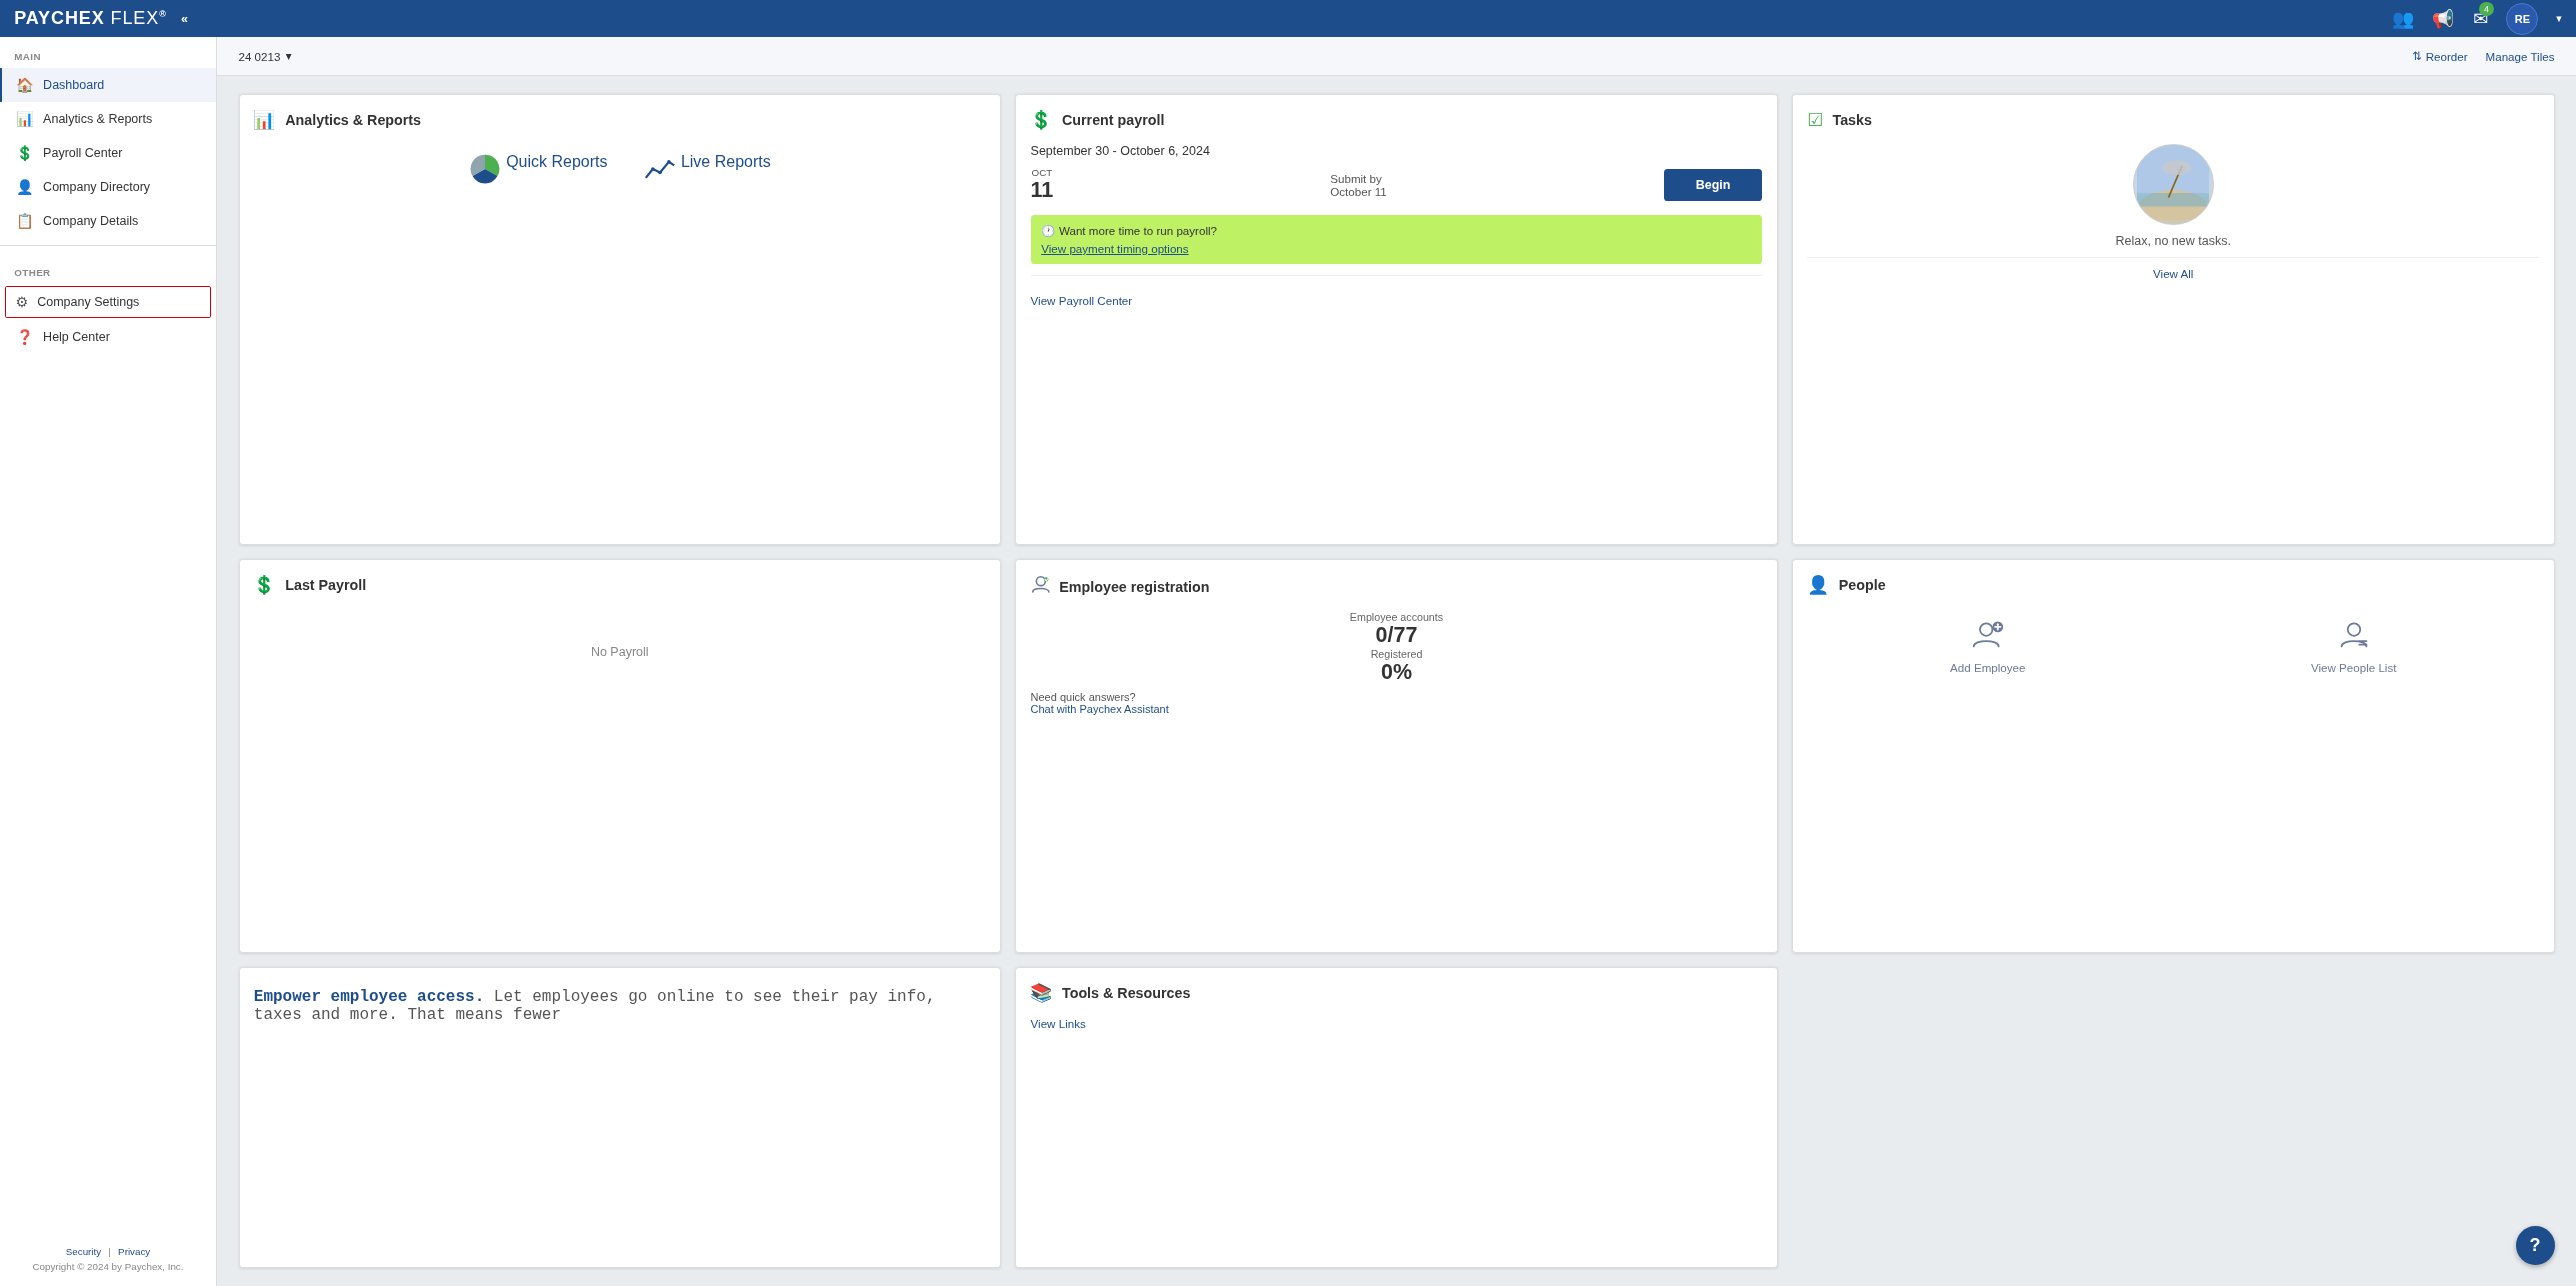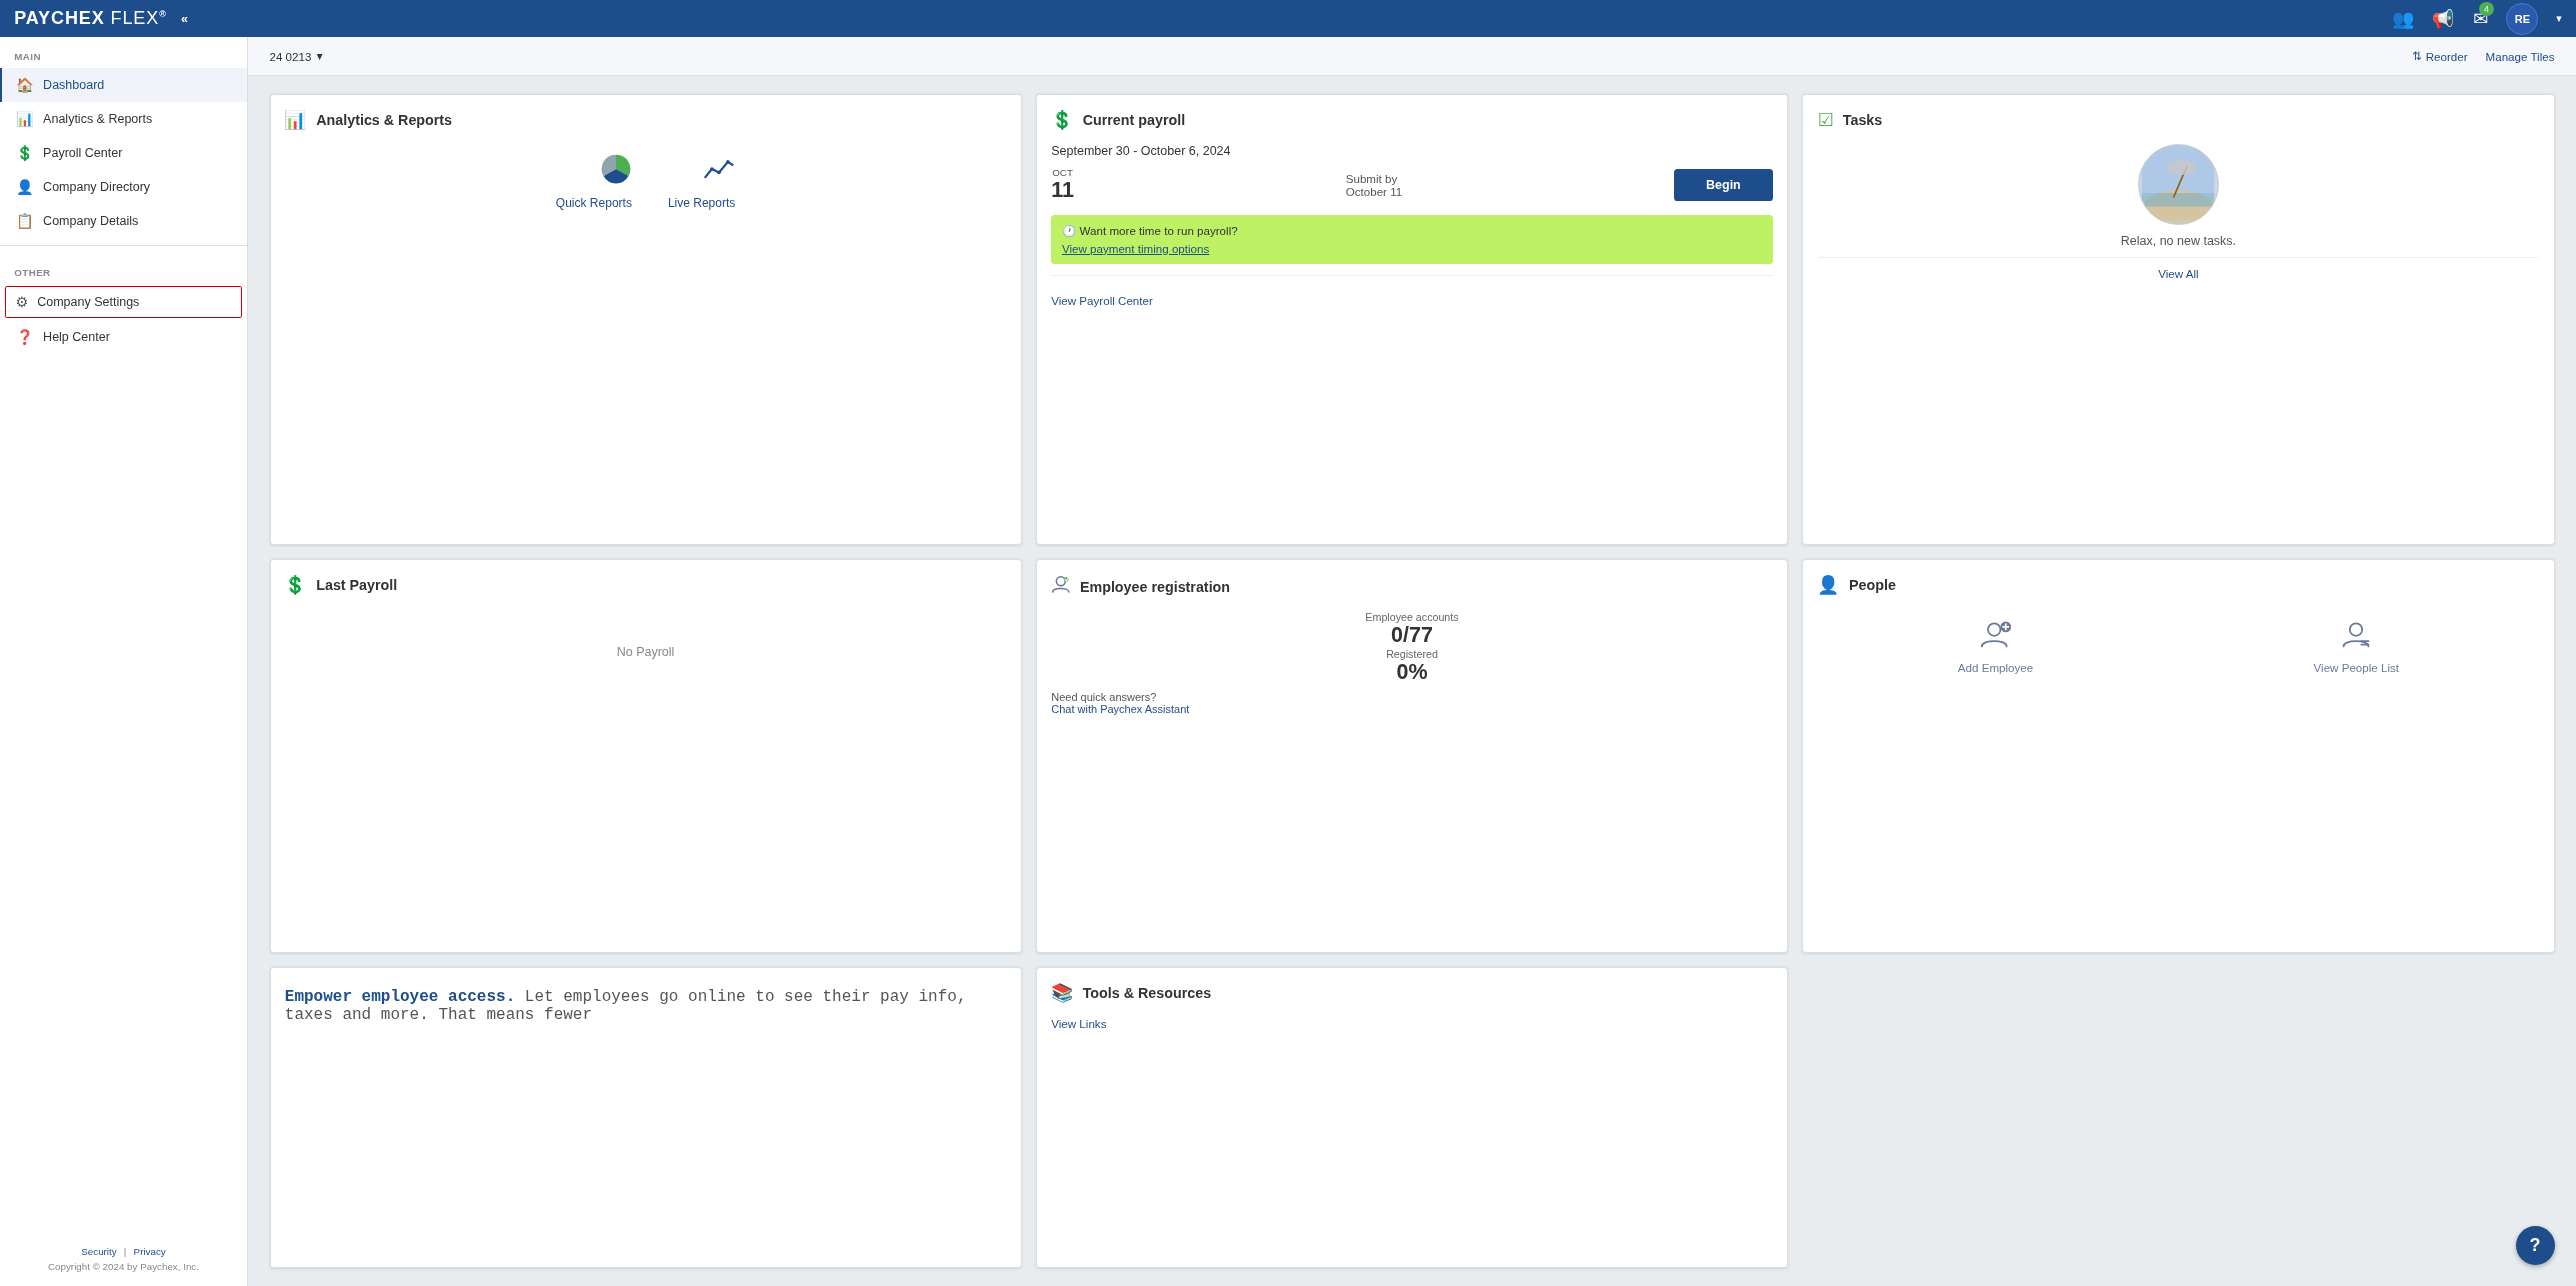--- a/index.html
+++ b/index.html
@@ -79,21 +79,21 @@
 
     
     .main-layout {
       display: flex;
       flex: 1;
       overflow: hidden;
     }
 
     
     .sidebar {
-      width: 248px;
+      width: 217px;
       background: white;
       display: flex;
       flex-direction: column;
       flex-shrink: 0;
       overflow-y: auto;
       border-right: 0.9px solid #ddd;
     }
     .sidebar-section-label {
       color: #888;
       font-size: 9.8px;
@@ -193,24 +193,24 @@
     .tile-header-icon { font-size: 18px; }
     .tile-header-title { font-size: 14.3px; font-weight: 600; color: #333; }
     .analytics-actions {
       display: flex;
       gap: 36px;
       justify-content: center;
       padding: 9px 0;
     }
     .analytics-action {
       display: flex;
-      flex-direction: column;
-      align-items: flex-end;
+      flex-direction: row;
+      align-items: flex-start;
       gap: 5.4px;
-      font-size: 12px;
+      font-size: 16px;
       color: #1e4d8c;
       cursor: pointer;
     }
     .analytics-action-icon { font-size: 25px; }
 
     
     .payroll-date { font-size: 12.5px; color: #333; margin-bottom: 9px; }
     .payroll-submit-row {
       display: flex;
       align-items: center;

